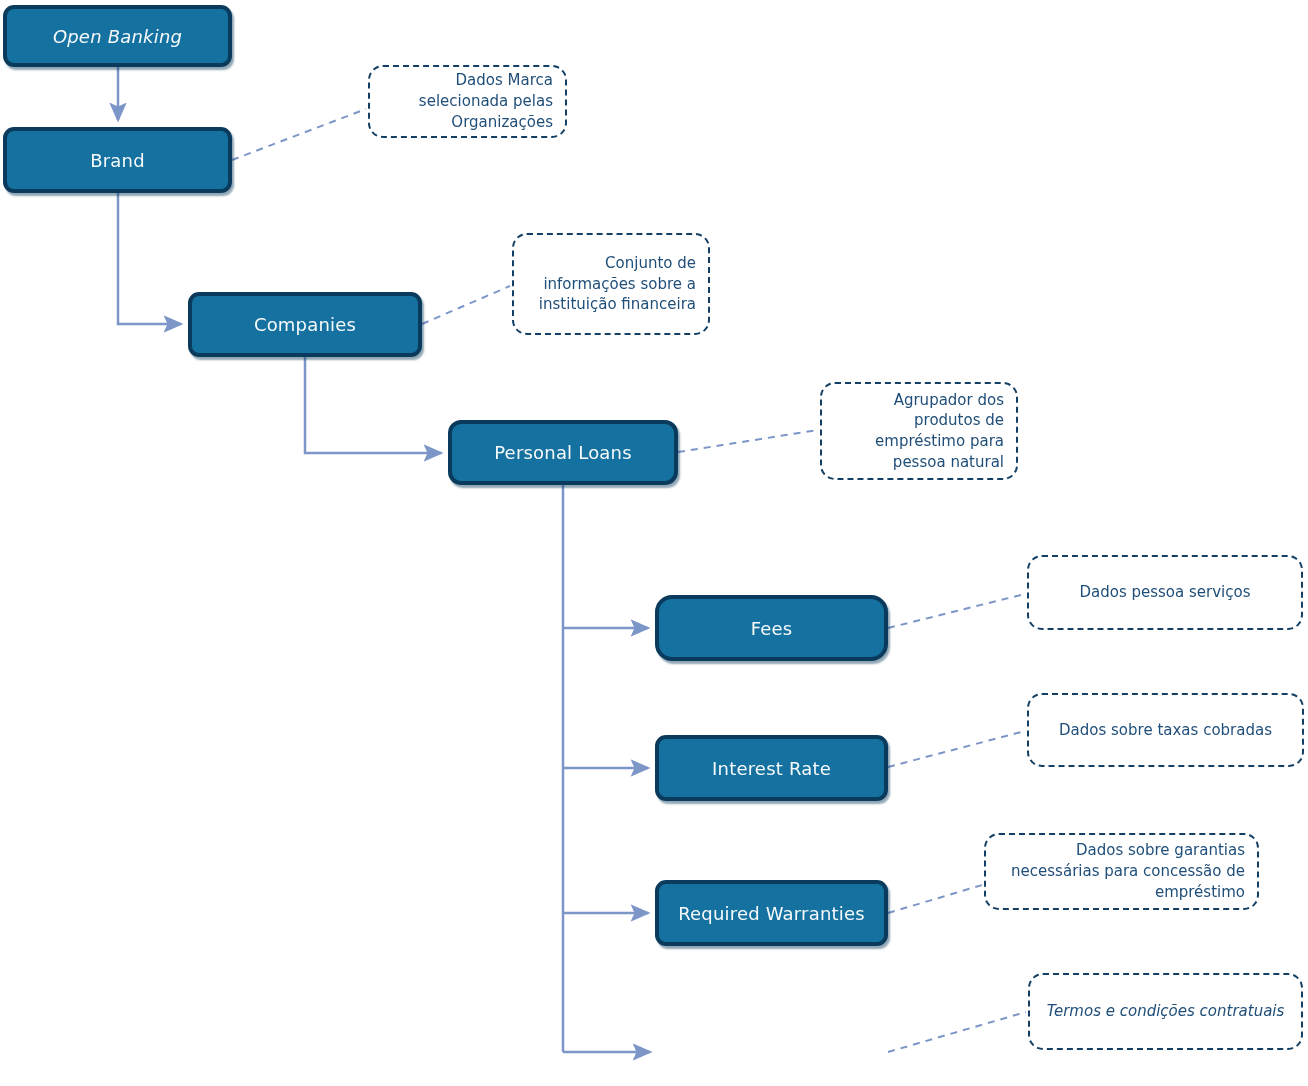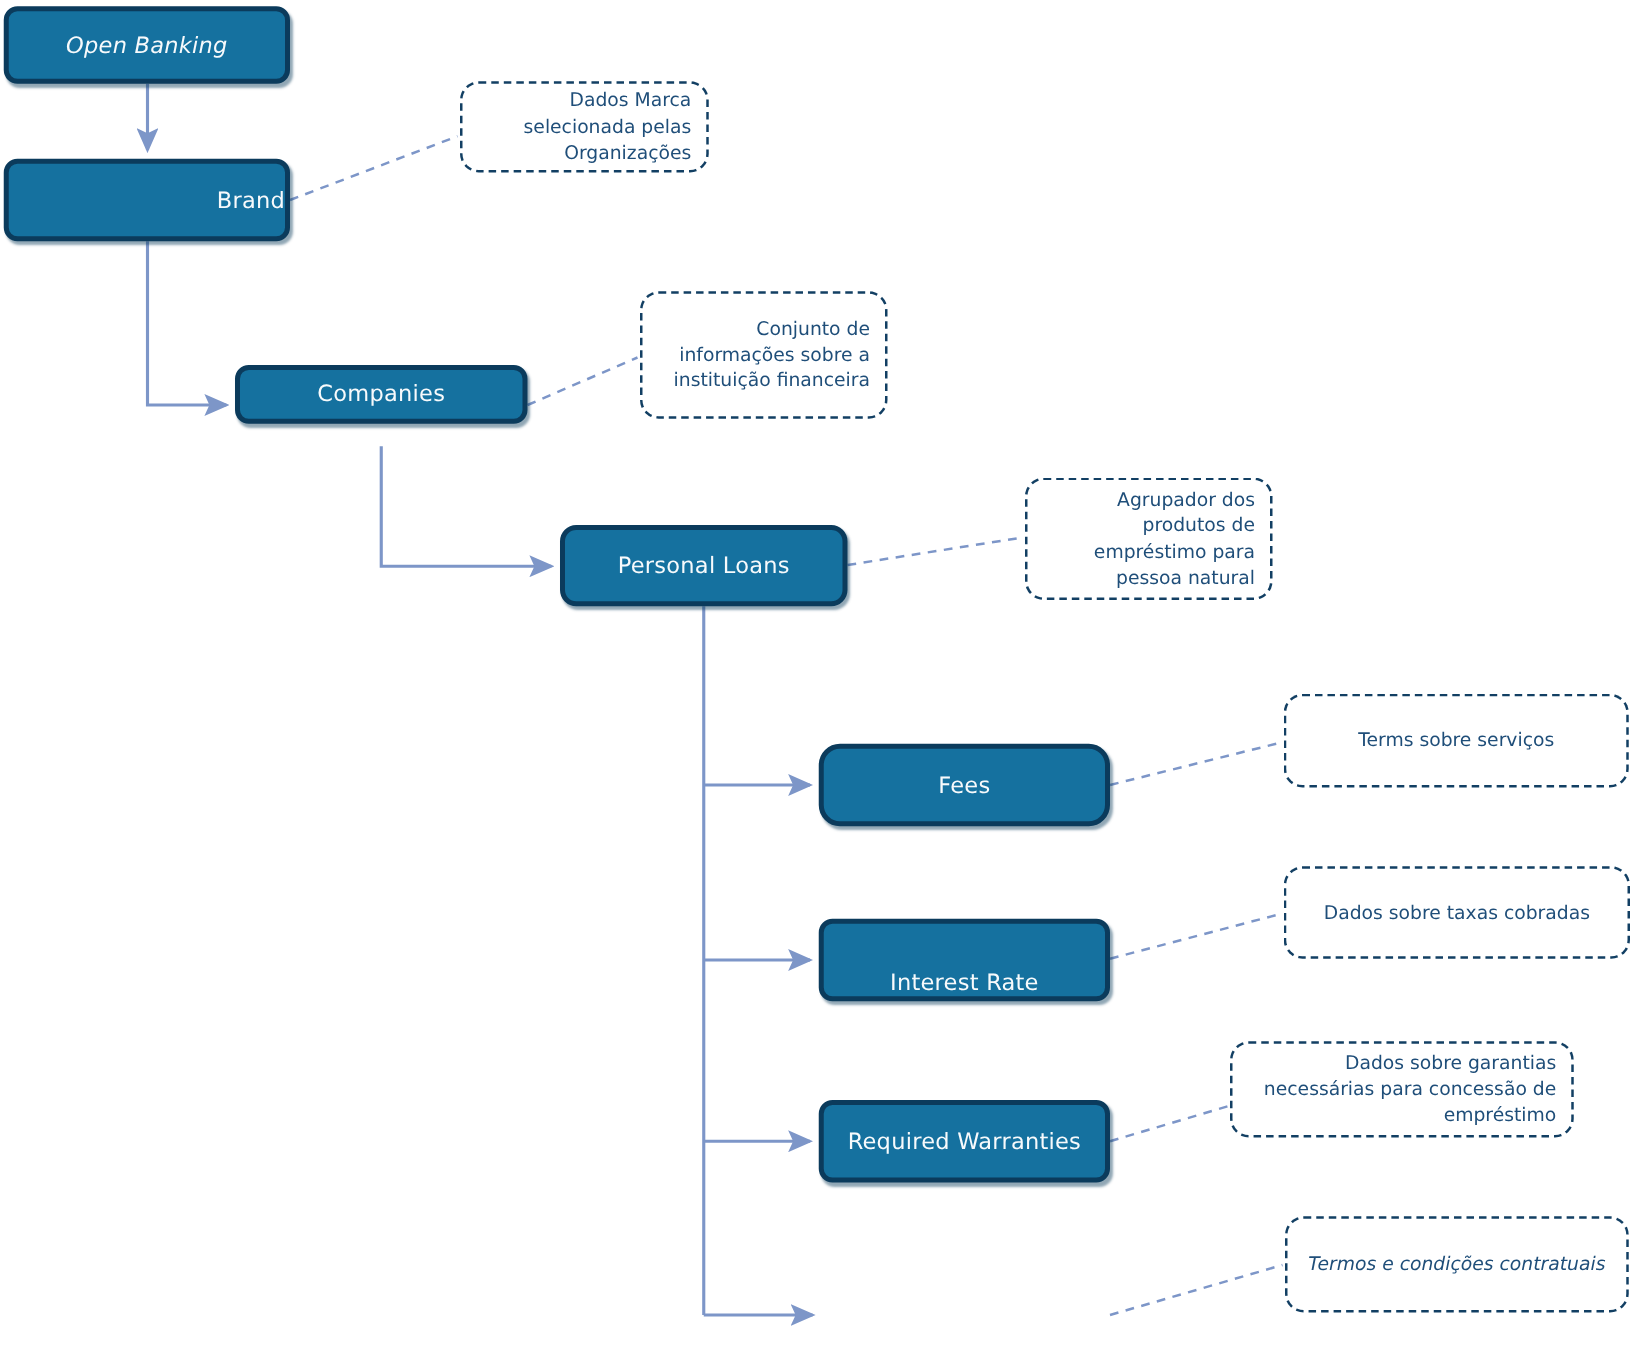--- a/index.html
+++ b/index.html
@@ -50,25 +50,25 @@
     border-radius: 15px;
     color: #1f4e79;
     font-size: 15px;
     line-height: 1.38;
     text-align: right;
     box-sizing: border-box;
     padding: 6px 12px;
   }
   
   #node-open-banking       { left: 3px;   top: 5px;    width: 229px; height: 62px; font-style: italic; }
-  #node-brand              { left: 3px;   top: 127px;  width: 229px; height: 66px; justify-content: flex-end; }
-  #node-companies          { left: 188px; top: 292px;  width: 234px; height: 47px; }
+  #node-brand              { left: 3px;   top: 127px;  width: 229px; height: 66px; }
+  #node-companies          { left: 188px; top: 292px;  width: 234px; height: 65px; }
   #node-personal-loans     { left: 448px; top: 420px;  width: 230px; height: 65px; border-radius: 13px; }
   #node-fees               { left: 655px; top: 595px;  width: 233px; height: 66px; border-radius: 17px; }
-  #node-interest-rate      { left: 655px; top: 735px;  width: 233px; height: 66px; align-items: flex-end; }
+  #node-interest-rate      { left: 655px; top: 735px;  width: 233px; height: 66px; }
   #node-required-warranties{ left: 655px; top: 880px;  width: 233px; height: 66px; }
   #node-terms-conditions   { left: 657px; top: 1018px; width: 230px; height: 68px; }
   
   #ann-brand               { left: 368px;  top: 65px;  width: 199px; height: 73px; }
   #ann-companies           { left: 512px;  top: 233px; width: 198px; height: 102px; }
   #ann-personal-loans      { left: 820px;  top: 382px; width: 198px; height: 98px; }
   #ann-fees                { left: 1027px; top: 555px; width: 276px; height: 75px; }
   #ann-interest-rate       { left: 1027px; top: 693px; width: 277px; height: 74px; }
   #ann-required-warranties { left: 984px; top: 833px; width: 275px; height: 77px; }
   #ann-terms-conditions    { left: 1028px; top: 973px; width: 275px; height: 77px; font-style: italic; }
@@ -128,21 +128,21 @@
   <div class="annotation" id="ann-brand">
     <span>Dados Marca selecionada pelas Organizações</span>
   </div>
   <div class="annotation" id="ann-companies">
     <span>Conjunto de informações sobre a instituição financeira</span>
   </div>
   <div class="annotation" id="ann-personal-loans">
     <span>Agrupador dos produtos de empréstimo para pessoa natural</span>
   </div>
   <div class="annotation" id="ann-fees">
-    <span>Terms sobre serviços</span>
+    <span>Dados pessoa serviços</span>
   </div>
   <div class="annotation" id="ann-interest-rate">
     <span>Dados sobre taxas cobradas</span>
   </div>
   <div class="annotation" id="ann-required-warranties">
     <span>Dados sobre garantias necessárias para concessão de empréstimo</span>
   </div>
   <div class="annotation" id="ann-terms-conditions">
     <span>Termos e condições contratuais</span>
   </div>

